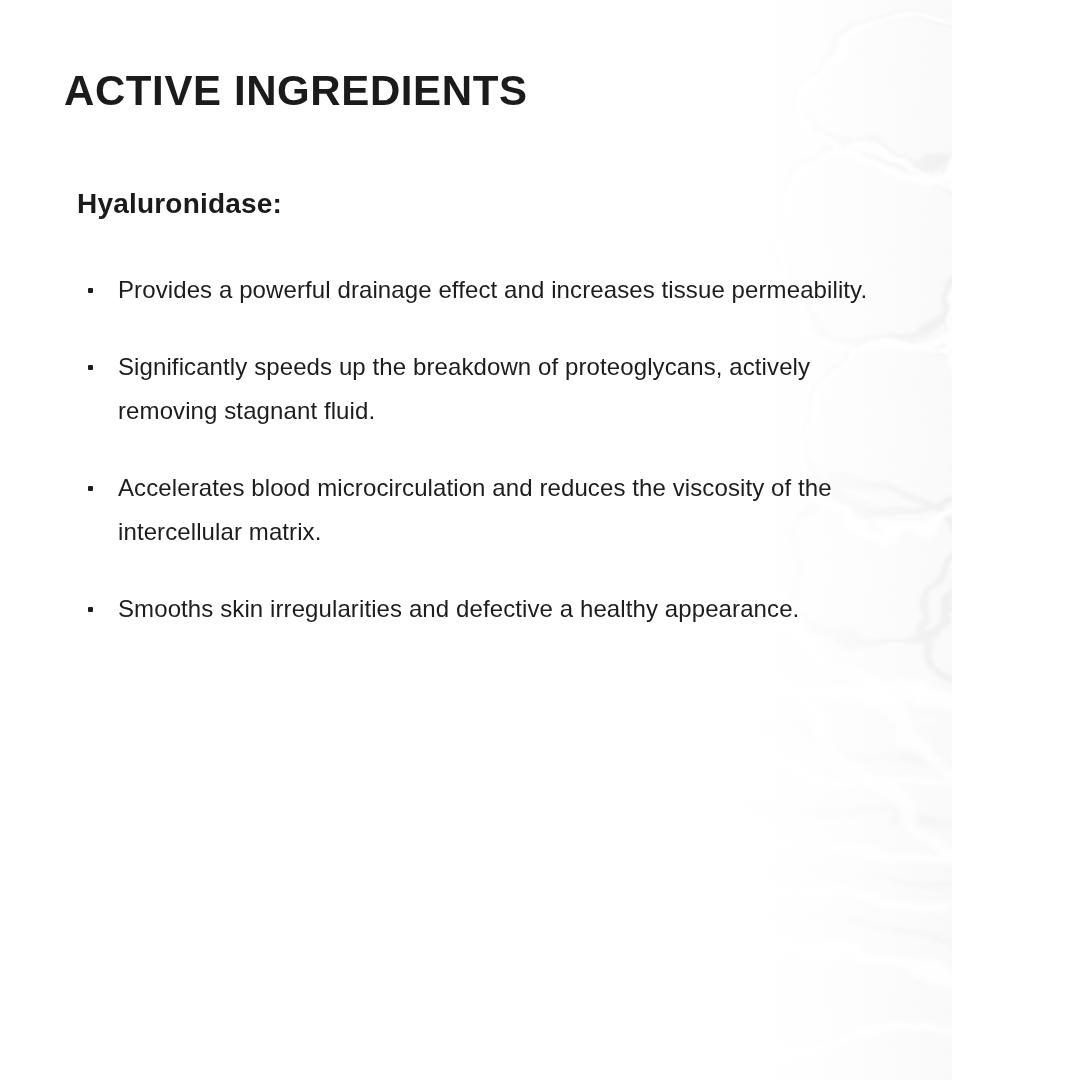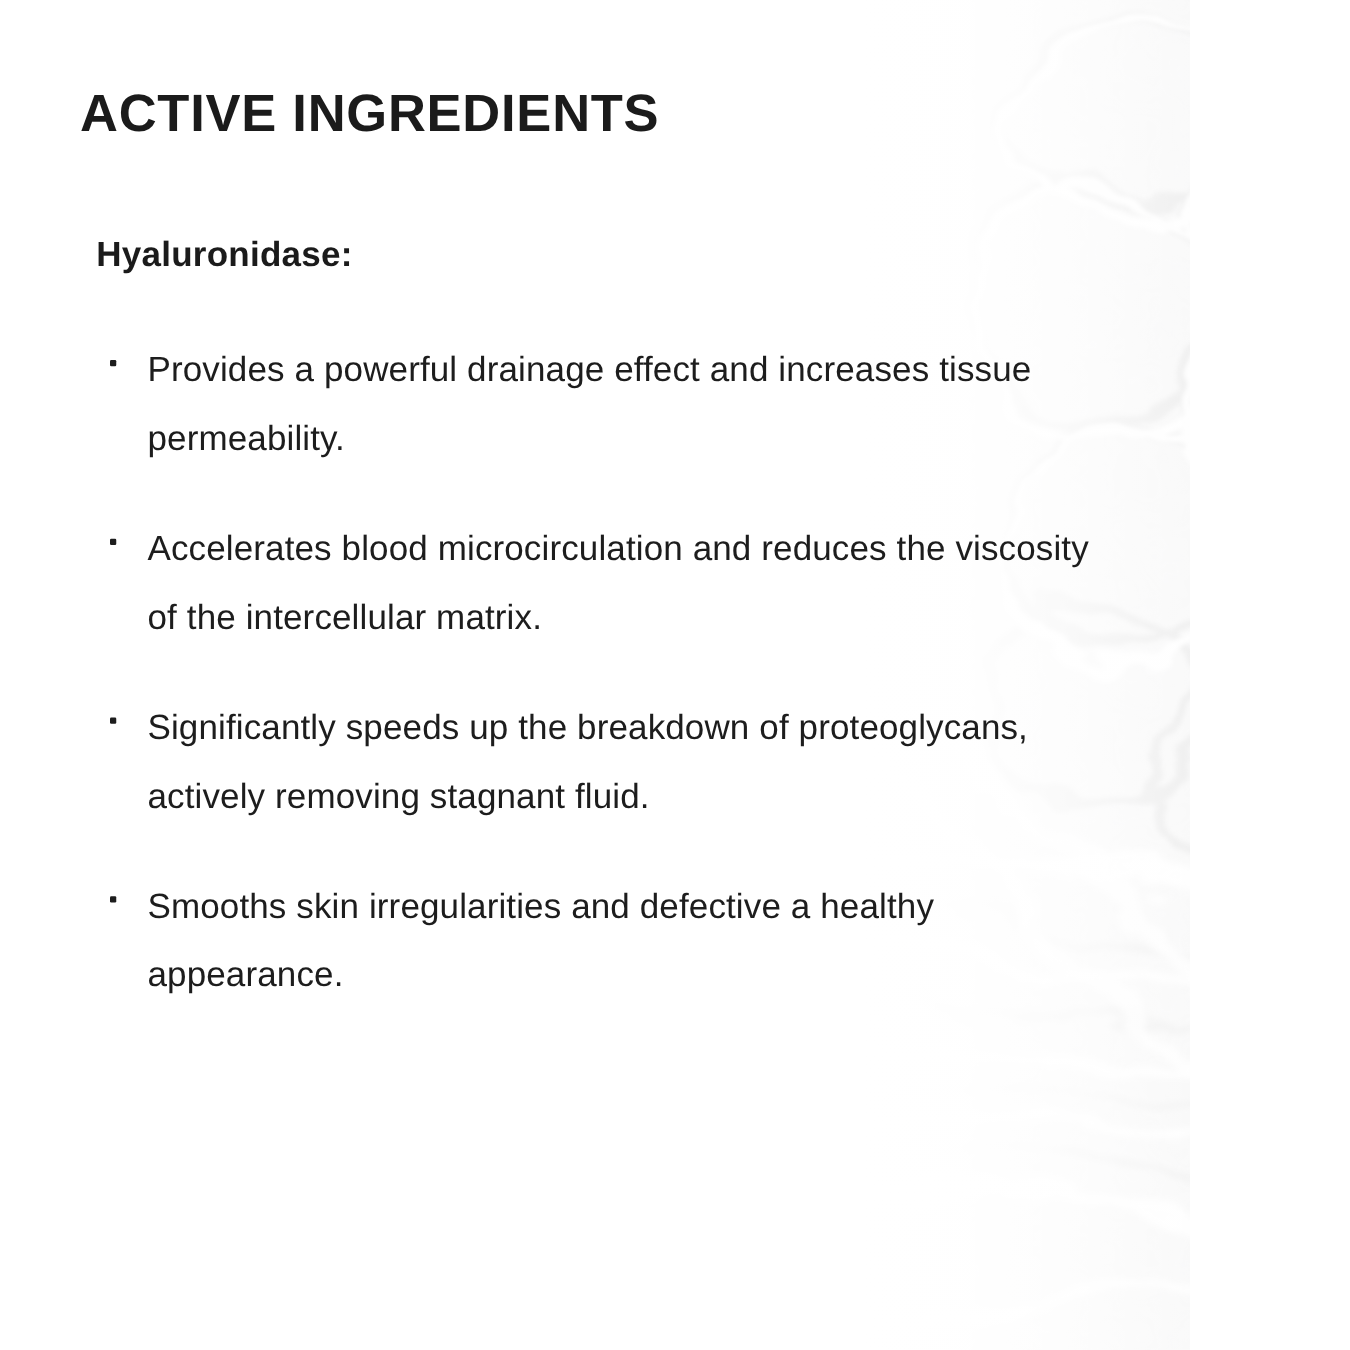--- a/index.html
+++ b/index.html
@@ -97,22 +97,22 @@
     width: 812px;
     margin: 0;
     padding: 0;
     list-style: none;
   }
 
   .bullet-item {
     position: relative;
     padding-left: 36px;
     margin: 0 0 33px 0;
-    font-size: 28px;
-    line-height: 55px;
+    font-size: 24px;
+    line-height: 44px;
     font-weight: 400;
     letter-spacing: 0.1px;
     color: #1d1d1d;
   }
 
   .bullet-item:last-child {
     margin-bottom: 0;
   }
 
   .bullet-marker {
@@ -212,25 +212,25 @@
 
     <h2 class="section-heading">Hyaluronidase:</h2>
 
     <ul class="bullet-list">
       <li class="bullet-item">
         <span class="bullet-marker"></span>
         <span class="bullet-text">Provides a powerful drainage effect and increases tissue permeability.</span>
       </li>
       <li class="bullet-item">
         <span class="bullet-marker"></span>
+        <span class="bullet-text">Significantly speeds up the breakdown of proteoglycans, actively removing stagnant fluid.</span>
+      </li>
+      <li class="bullet-item">
+        <span class="bullet-marker"></span>
         <span class="bullet-text">Accelerates blood microcirculation and reduces the viscosity of the intercellular matrix.</span>
-      </li>
-      <li class="bullet-item">
-        <span class="bullet-marker"></span>
-        <span class="bullet-text">Significantly speeds up the breakdown of proteoglycans, actively removing stagnant fluid.</span>
       </li>
       <li class="bullet-item">
         <span class="bullet-marker"></span>
         <span class="bullet-text">Smooths skin irregularities and defective a healthy appearance.</span>
       </li>
     </ul>
 
   </div>
 </div>
 

